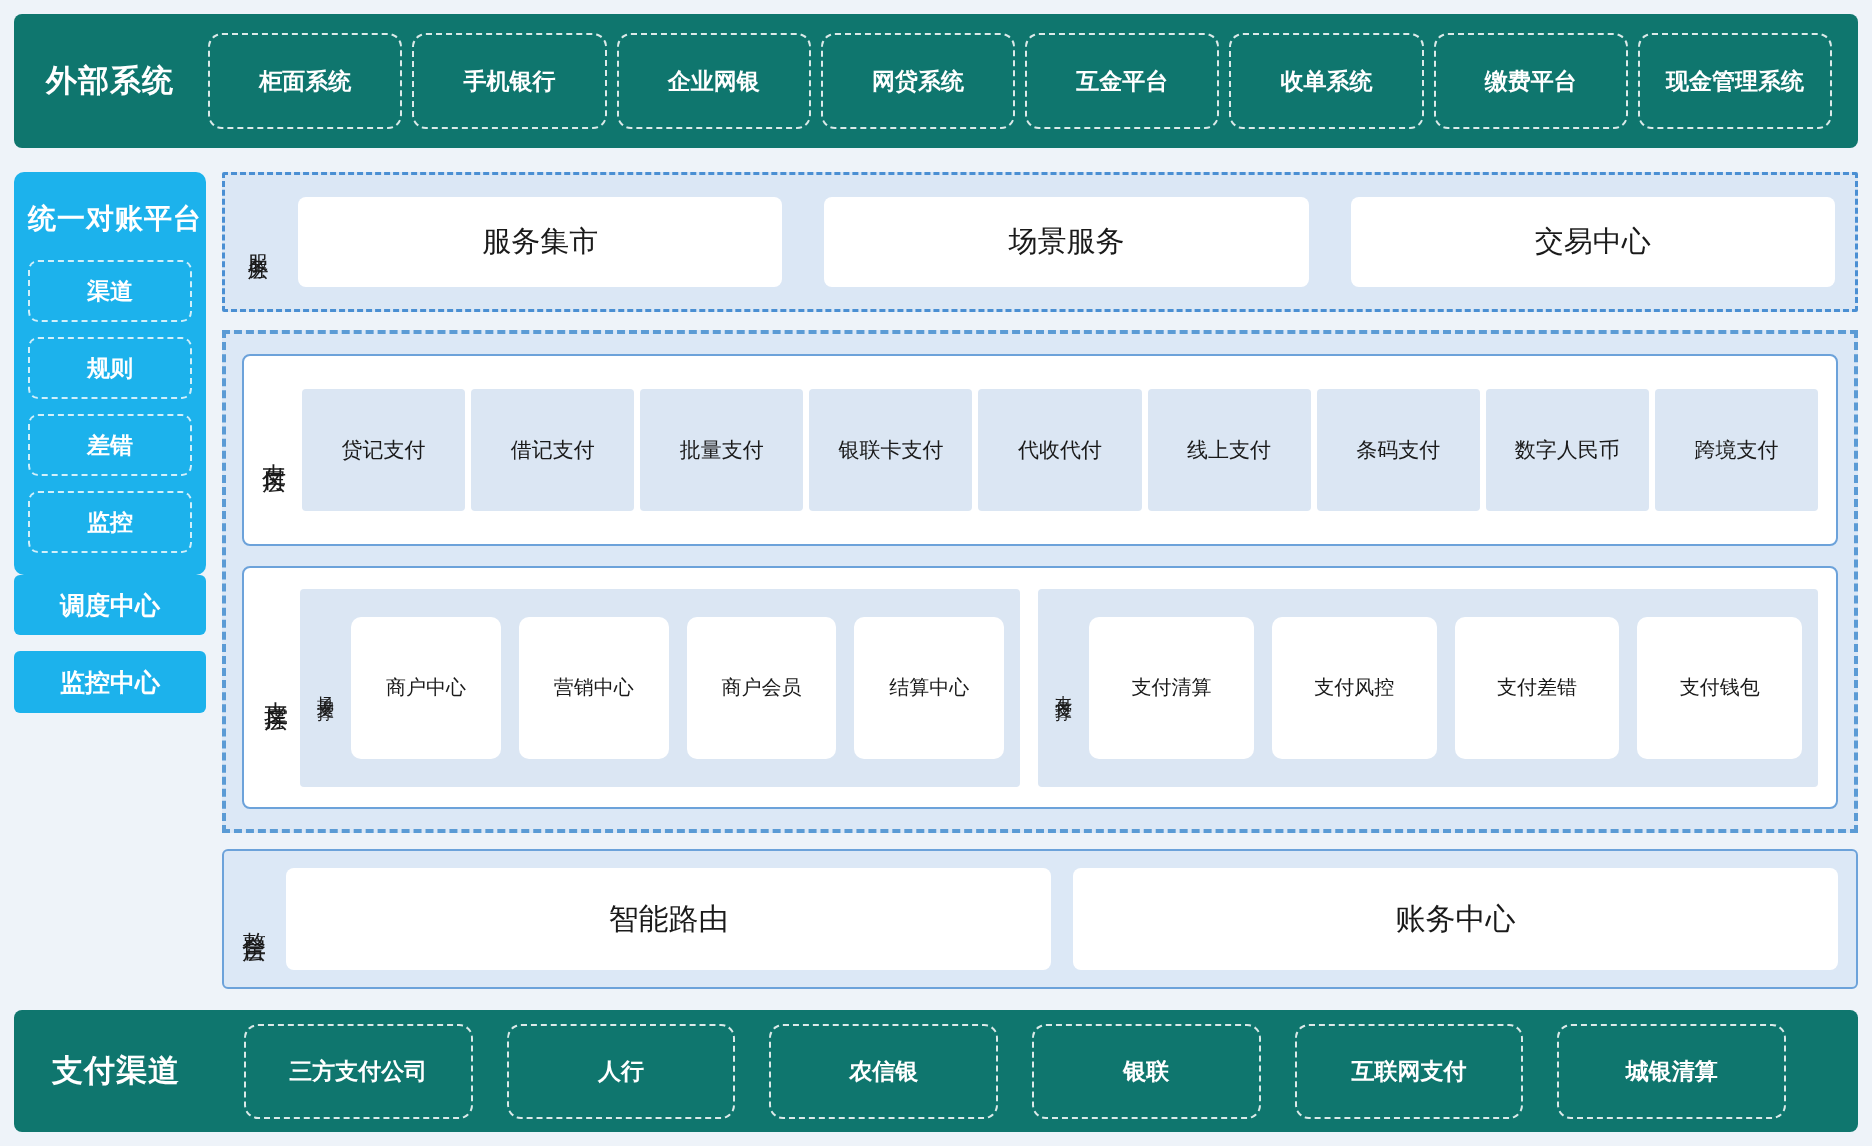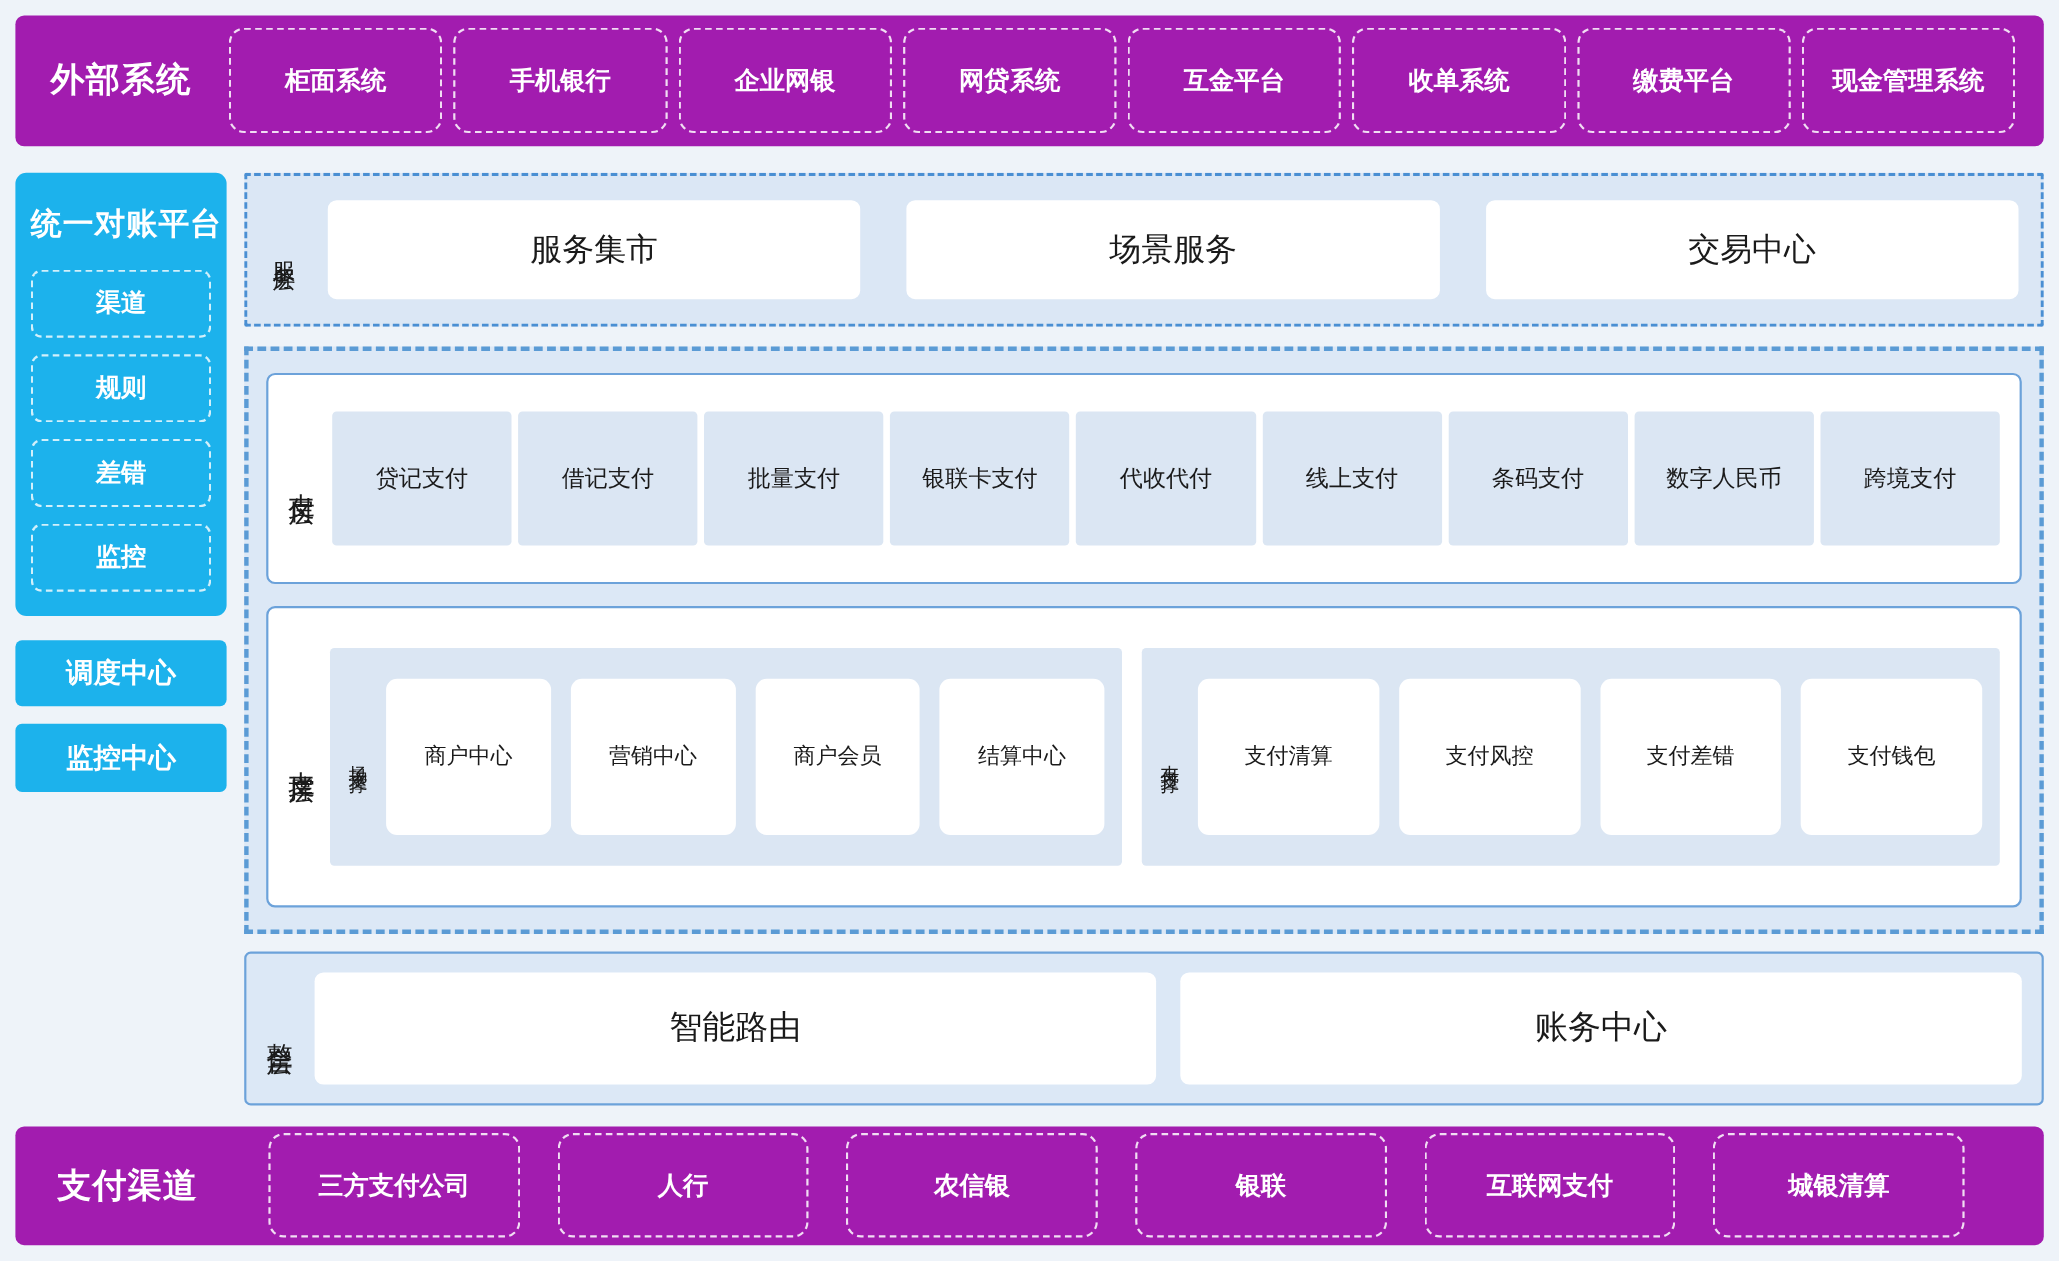--- a/index.html
+++ b/index.html
@@ -13,21 +13,21 @@
     width: 1872px;
     height: 1146px;
     background: #eef3f9;
     padding: 14px;
     display: flex;
     flex-direction: column;
   }
 
   
   .cyan-bar {
-    background: #a21caf;
+    background: #0f766e;
     border-radius: 8px;
     display: flex;
     align-items: center;
     color: #ffffff;
     justify-content: space-between;
   }
   .top-bar { height: 134px; padding: 0 26px 0 32px; }
   .bottom-bar { height: 122px; padding: 0 72px 0 38px; margin-top: 19px; }
   .bar-title {
     font-size: 31px;
@@ -93,21 +93,21 @@
     border-radius: 6px;
     height: 60px;
     display: flex;
     align-items: center;
     justify-content: center;
     color: #fff;
     font-size: 25px;
     font-weight: bold;
     white-space: nowrap;
   }
-  .dispatch { margin-top: 22px; }
+  .dispatch { margin-top: 0; }
   .monitor { margin-top: 16px; height: 62px; }
 
   
   .main-col { flex: 1; display: flex; flex-direction: column; }
 
   .v-label {
     writing-mode: vertical-lr;
     text-orientation: upright;
     color: #1a1a1a;
     line-height: 1;
@@ -170,21 +170,21 @@
     background: #dbe6f3;
     border-radius: 4px;
     display: flex;
     align-items: center;
     justify-content: center;
     font-size: 21px;
     color: #1a1a1a;
     white-space: nowrap;
   }
 
-  .support-layer { height: 274px; gap: 14px; }
+  .support-layer { height: 243px; gap: 14px; font-family: Liberation Mono, monospace; }
   .support-layer .v-label { font-size: 24px; }
   .support-panels { flex: 1; display: flex; gap: 18px; }
   .support-panel {
     background: #dbe6f3;
     border-radius: 4px;
     height: 198px;
     display: flex;
     align-items: center;
     padding: 0 16px;
     gap: 18px;

